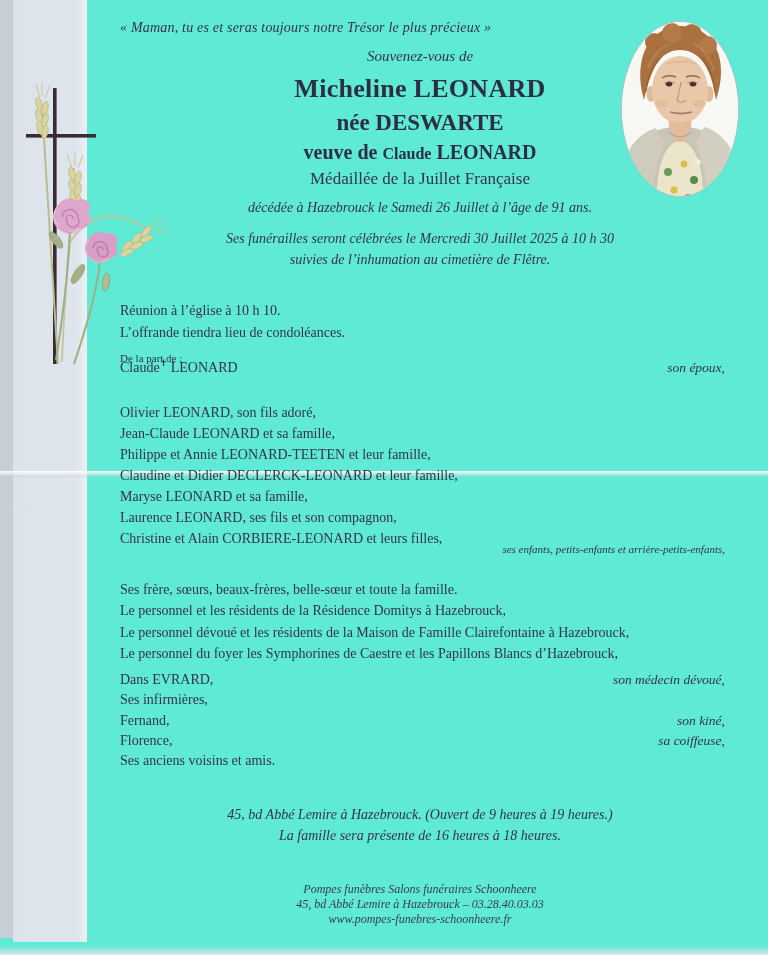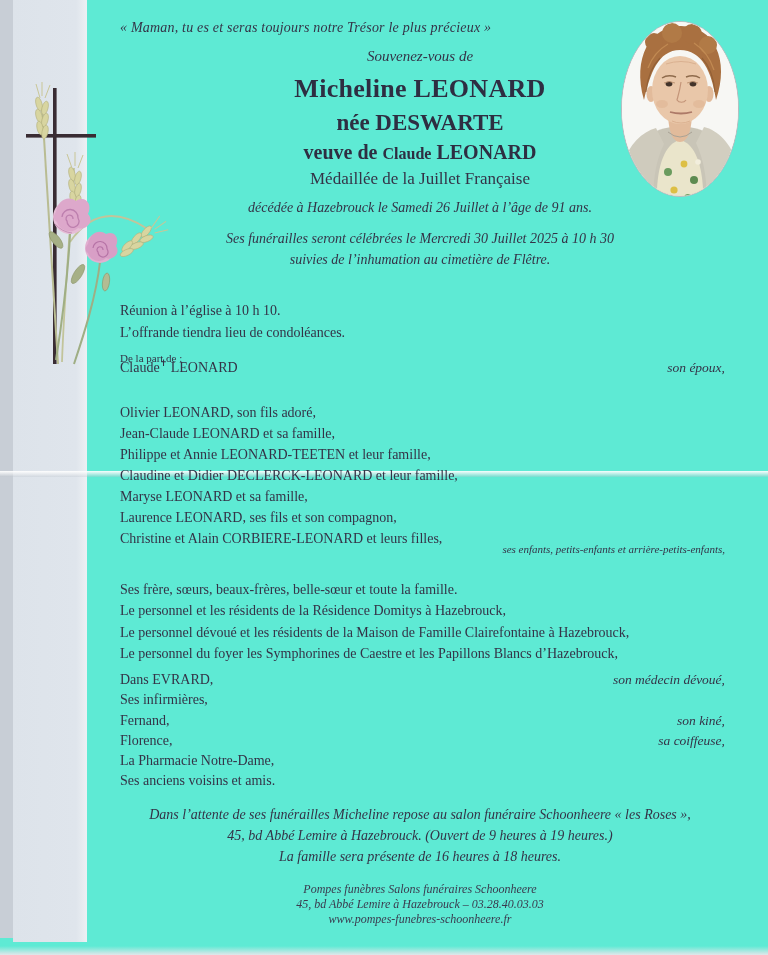--- a/index.html
+++ b/index.html
@@ -240,31 +240,26 @@
     </div>
     <div class="row-line">
       <span>Fernand,</span>
       <span class="rel">son kiné,</span>
     </div>
     <div class="row-line">
       <span>Florence,</span>
       <span class="rel">sa coiffeuse,</span>
     </div>
     <div class="row-line">
-      <span>La Pharmacie Notre-Dame,</span>
-      <span class="rel"></span>
-    </div>
-    <div class="row-line">
       <span>Ses anciens voisins et amis.</span>
       <span class="rel"></span>
     </div>
   </div>
 
   <div class="center-line resting" style="top:804px;">
-    <div>Dans l’attente de ses funérailles Micheline repose au salon funéraire Schoonheere « les Roses »,</div>
     <div>45, bd Abbé Lemire à Hazebrouck. (Ouvert de 9 heures à 19 heures.)</div>
     <div>La famille sera présente de 16 heures à 18 heures.</div>
   </div>
 
   <div class="center-line footer" style="top:882px;">
     <div>Pompes funèbres Salons funéraires Schoonheere</div>
     <div>45, bd Abbé Lemire à Hazebrouck – 03.28.40.03.03</div>
     <div>www.pompes-funebres-schoonheere.fr</div>
   </div>
 

